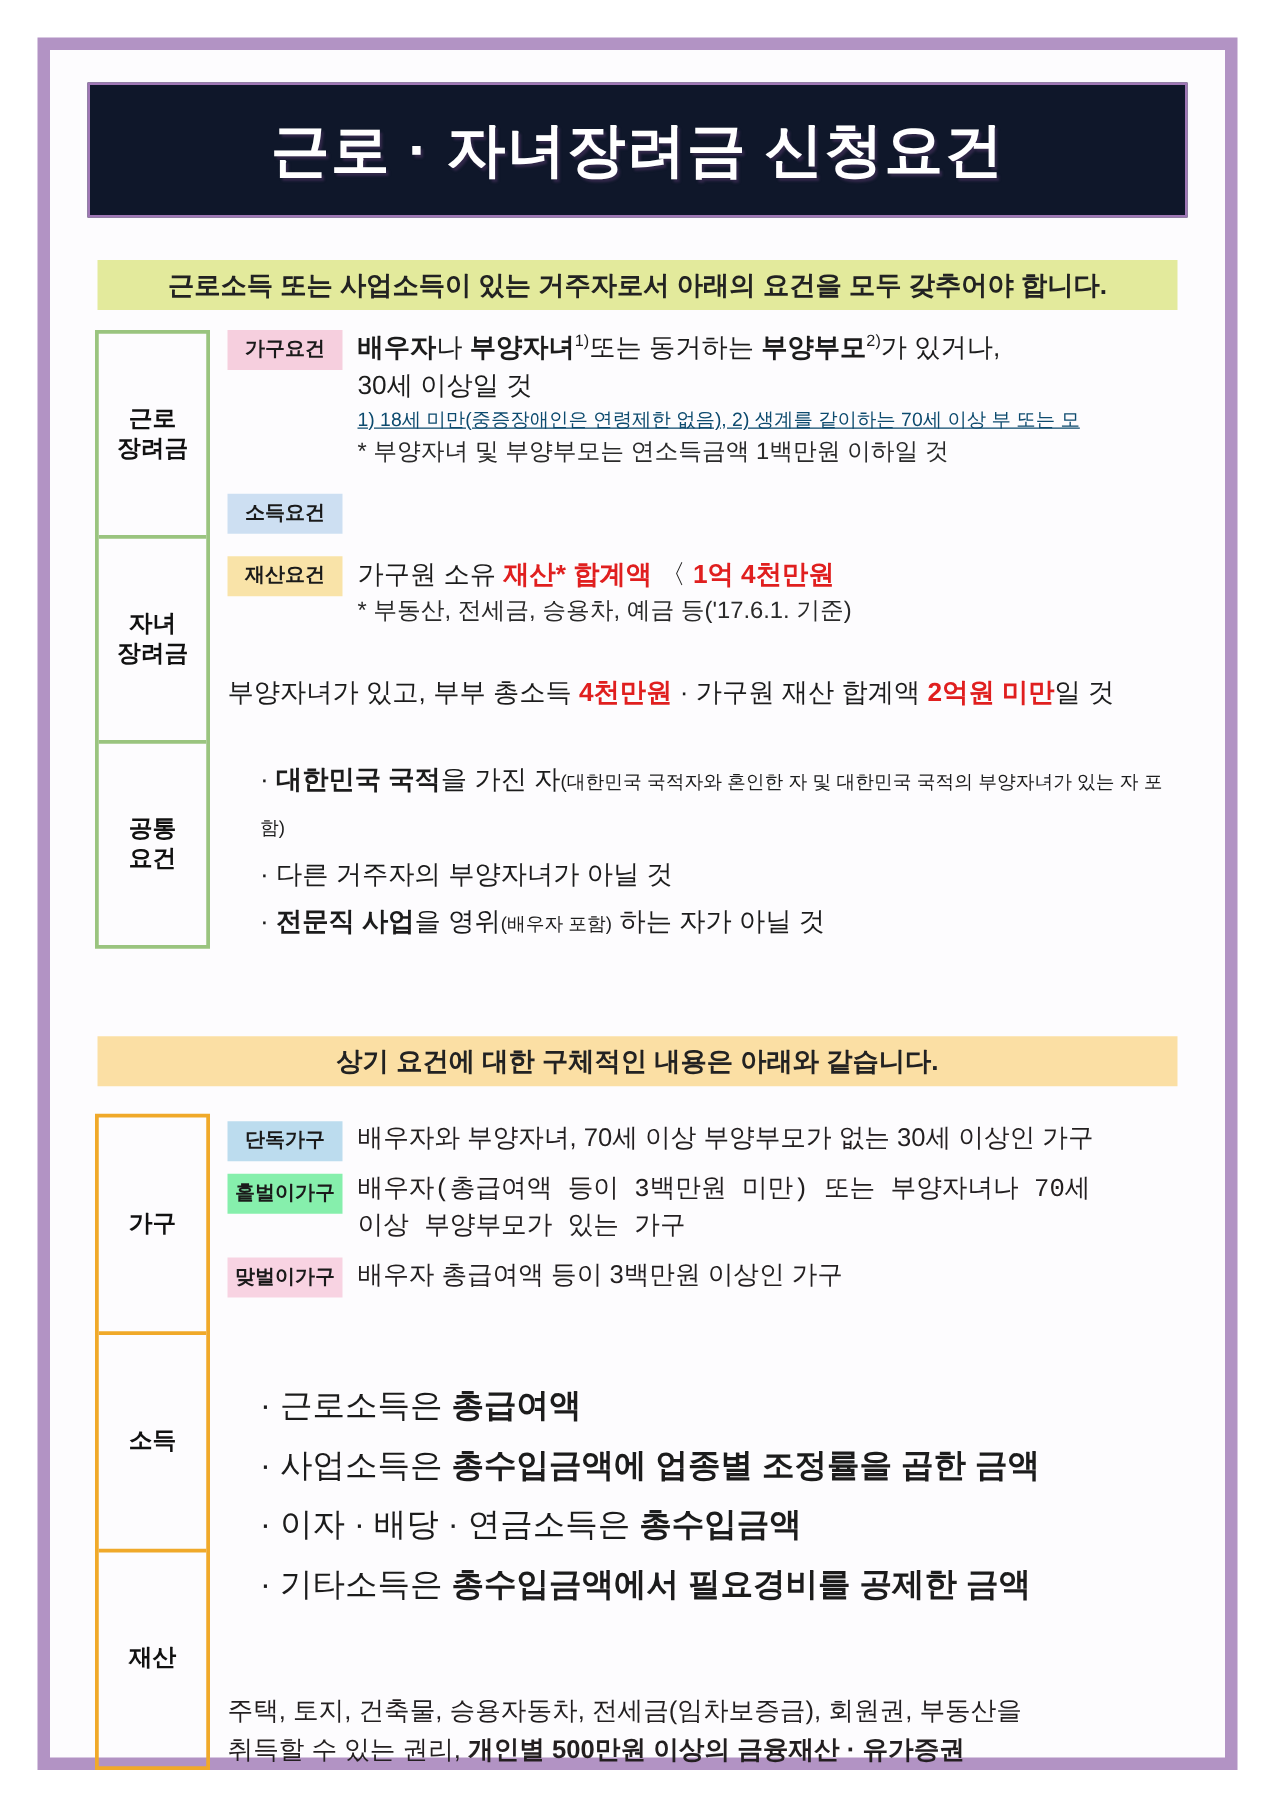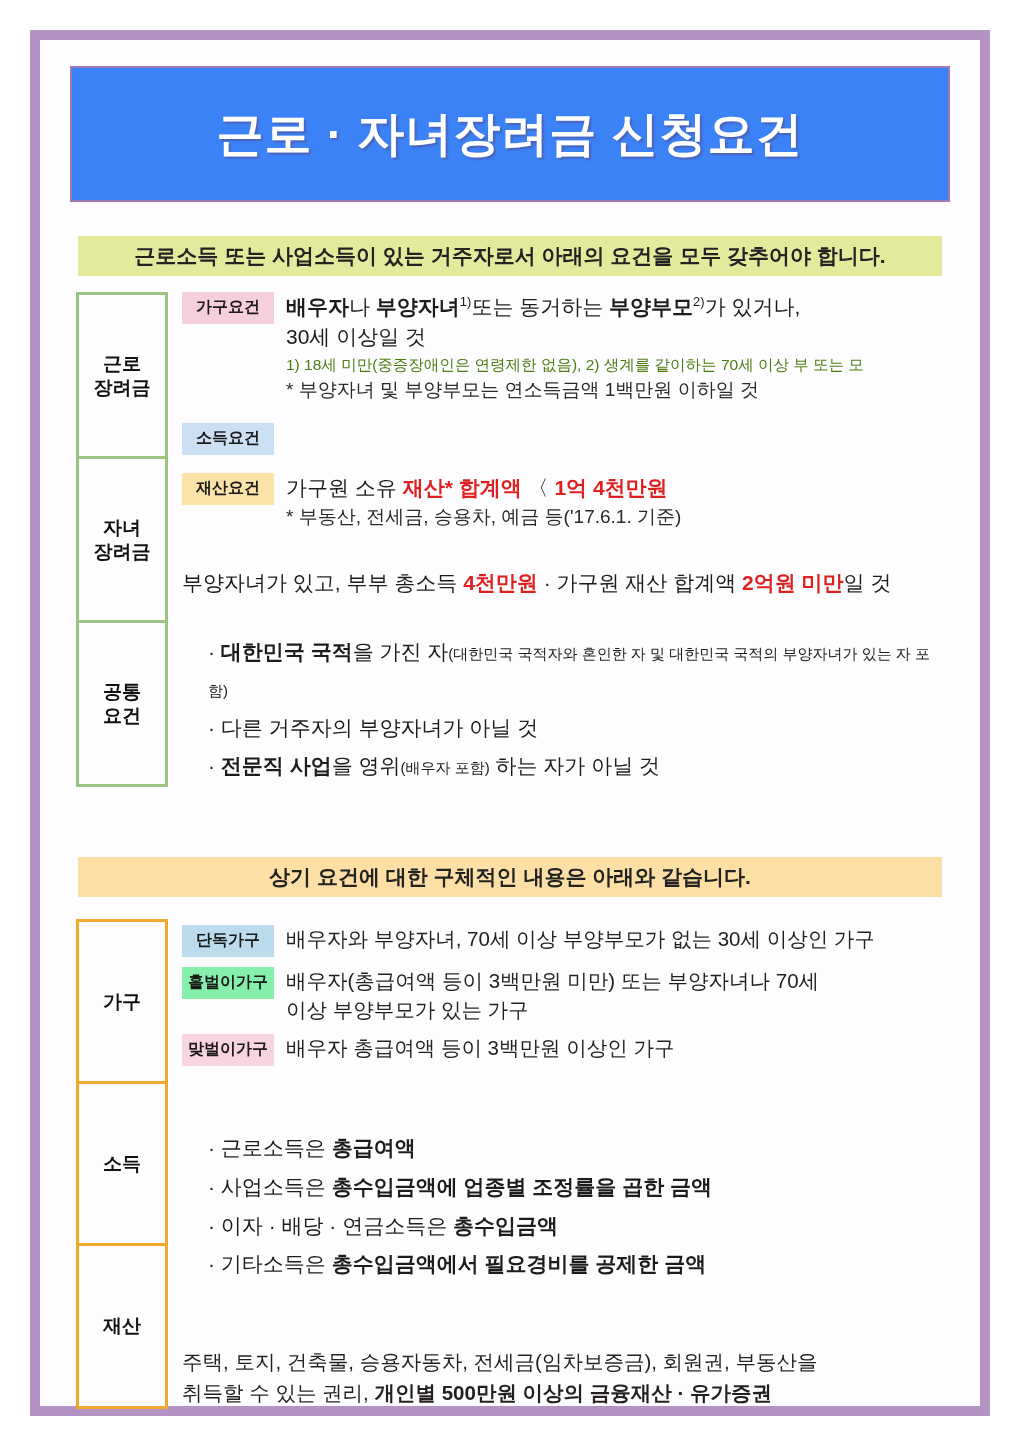--- a/index.html
+++ b/index.html
@@ -29,22 +29,22 @@
     height: 1386px;
     border: 10px solid #b293c4;
     background: #fdfcfe;
     padding: 18px 22px 20px 22px;
   }
 
   
   .title-bar {
     box-sizing: border-box;
     margin: 8px 8px 0 8px;
-    height: 136px;
-    background: #3b82f6;
+    height: 108px;
+    background: #0f172a;
     border: 2px solid #9f77b5;
     display: flex;
     align-items: center;
     justify-content: center;
   }
   .title-text {
     font-size: 47px;
     font-weight: bold;
     color: #ffffff;
     letter-spacing: 1px;
@@ -123,21 +123,22 @@
   .tag.lpink { background: #f8d3e2; }
 
   .body-text {
     font-size: 21px;
     line-height: 1.45;
     color: #1c1c1c;
   }
   .note {
     font-size: 15.5px;
     line-height: 1.5;
-    color: #4d7c0f;
+    color: #0c4a6e;
+    text-decoration: underline;
   }
   .note2 {
     font-size: 19px;
     line-height: 1.5;
     color: #2a2a2a;
   }
   .small-inline { font-size: 15px; }
 
   b.k { font-weight: bold; }
   .red { color: #e01f1f; font-weight: bold; }
@@ -265,32 +266,32 @@
 
       <div class="right-col">
 
         <div style="padding-top:4px;">
           <div class="hh-row">
             <div class="tag lblue">단독가구</div>
             <div class="hh-text">배우자와 부양자녀, 70세 이상 부양부모가 없는 30세 이상인 가구</div>
           </div>
           <div class="hh-row">
             <div class="tag lgreen">홑벌이가구</div>
-            <div class="hh-text" style="white-space:pre-line;">배우자(총급여액 등이 3백만원 미만) 또는 부양자녀나 70세
+            <div class="hh-text" style="white-space:pre-line;font-family:Liberation Mono, monospace;">배우자(총급여액 등이 3백만원 미만) 또는 부양자녀나 70세
 이상 부양부모가 있는 가구</div>
           </div>
           <div class="hh-row">
             <div class="tag lpink">맞벌이가구</div>
             <div class="hh-text">배우자 총급여액 등이 3백만원 이상인 가구</div>
           </div>
         </div>
 
         <div style="height:56px"></div>
 
-        <div class="bullets" style="font-size:21px;">
+        <div class="bullets" style="font-size:26px;">
           <div>
             <span>·</span>
             <span>근로소득은 </span><b class="k">총급여액</b>
           </div>
           <div>
             <span>·</span>
             <span>사업소득은 </span><b class="k">총수입금액에 업종별 조정률을 곱한 금액</b>
           </div>
           <div>
             <span>·</span>

